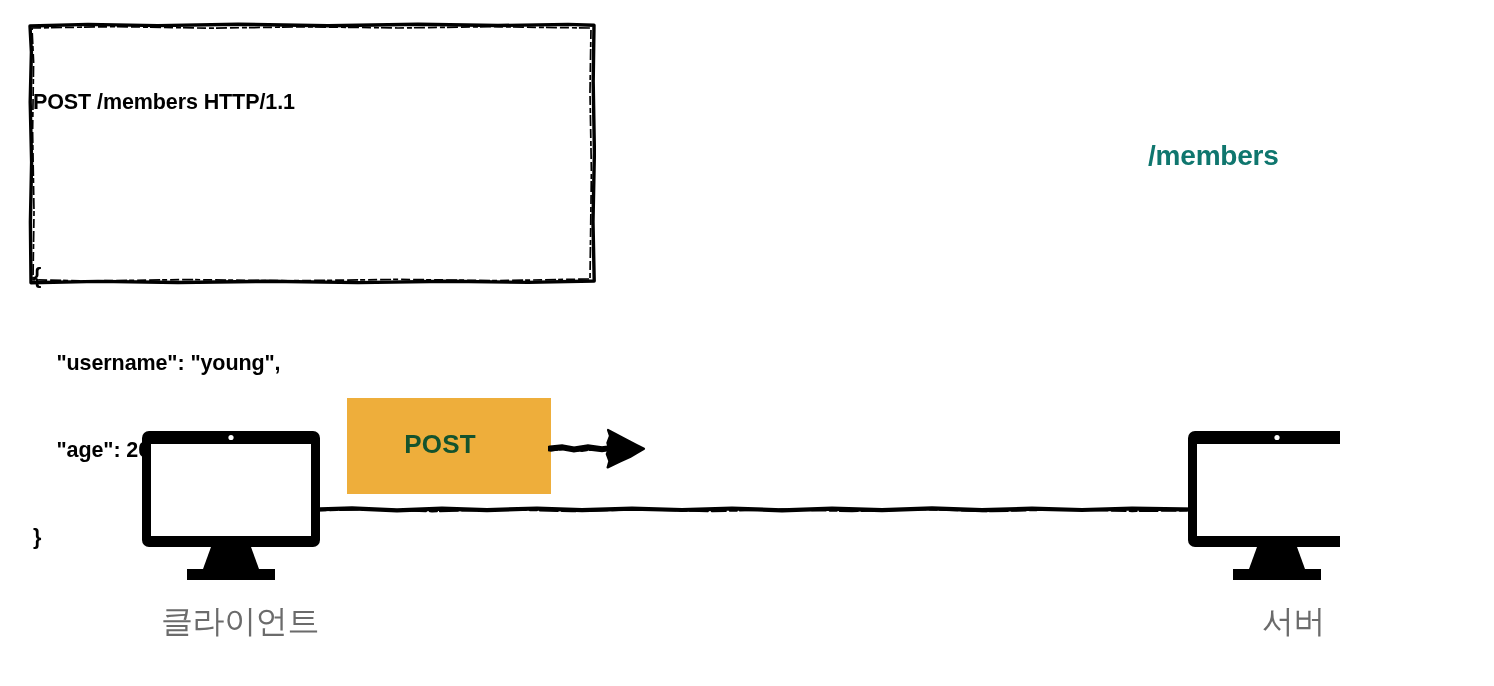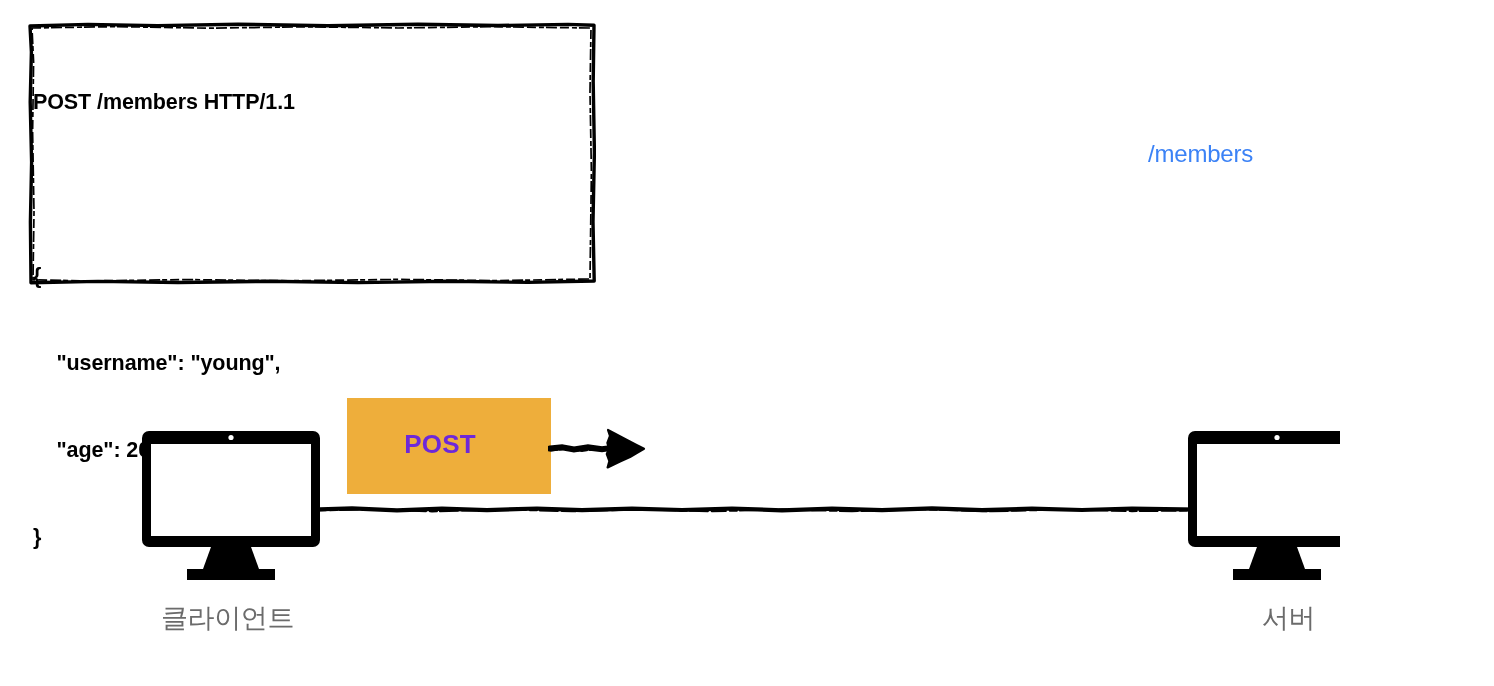--- a/index.html
+++ b/index.html
@@ -57,23 +57,23 @@
   .req-blank {
     display: block;
     height: 29px;
   }
 
   
   .members-label {
     position: absolute;
     left: 1148px;
     top: 140px;
-    font-size: 24px;
-    font-weight: normal;
-    color: #3b82f6;
+    font-size: 28px;
+    font-weight: bold;
+    color: #0f766e;
     letter-spacing: -0.2px;
     white-space: nowrap;
   }
 
   
   .conn-line {
     position: absolute;
     left: 312px;
     top: 498px;
     width: 886px;
@@ -92,21 +92,21 @@
     z-index: 2;
   }
   .post-chip-label {
     position: absolute;
     left: 0;
     top: 31px;
     width: 186px;
     text-align: center;
     font-size: 26px;
     font-weight: bold;
-    color: #6d28d9;
+    color: #14532d;
     letter-spacing: 0.2px;
   }
 
   
   .flow-arrow {
     position: absolute;
     left: 548px;
     top: 424px;
     width: 104px;
     height: 48px;
@@ -117,21 +117,21 @@
   .monitor {
     position: absolute;
     z-index: 2;
   }
   .monitor.client { left: 142px; top: 431px; width: 178px; height: 152px; }
   .monitor.server { left: 1188px; top: 431px; width: 178px; height: 152px; }
 
   
   .node-caption {
     position: absolute;
-    font-size: 27px;
+    font-size: 32px;
     color: #6b6b6b;
     letter-spacing: -0.4px;
     white-space: nowrap;
     font-weight: normal;
   }
   .node-caption.client { left: 161px; top: 600px; }
   .node-caption.server { left: 1262px; top: 600px; font-family: Liberation Serif, serif; }
 </style>
 </head>
 <body>

